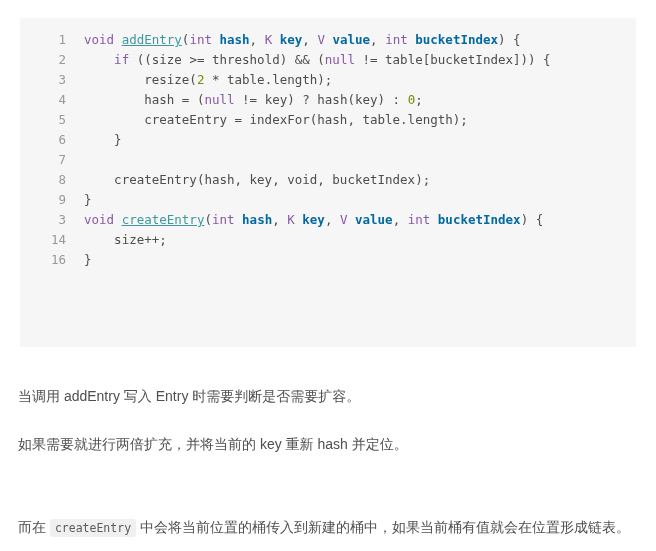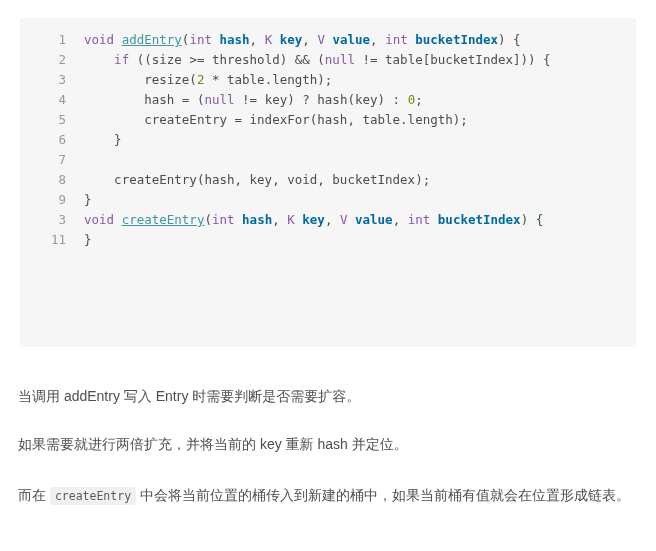--- a/index.html
+++ b/index.html
@@ -71,21 +71,21 @@
     position: absolute;
     left: 18px;
     width: 620px;
     color: #4f4f4f;
     font-family: "Liberation Sans", "DejaVu Sans", sans-serif;
     font-size: 14px;
     line-height: 27px;
   }
   #para-1 { top: 369px; }
   #para-2 { top: 417px; }
-  #para-3 { top: 468px; }
+  #para-3 { top: 500px; }
 
   code.inline {
     font-family: "DejaVu Sans Mono", "Liberation Mono", monospace;
     font-size: 11.5px;
     background: #f0f0f0;
     color: #5c5c5c;
     padding: 2px 5px;
     border-radius: 3px;
   }
 </style>
@@ -144,23 +144,27 @@
         </tr>
 
 
         <tr>
           <td class="ln">3</td>
           <td class="lc"><span class="t-kw">void</span> <span class="t-fn">createEntry</span>(<span class="t-kw">int</span> <span class="t-var">hash</span>, <span class="t-kw">K</span> <span class="t-var">key</span>, <span class="t-kw">V</span> <span class="t-var">value</span>, <span class="t-kw">int</span> <span class="t-var">bucketIndex</span>) {</td>
         </tr>
 
 
 
+        <tr>
+          <td class="ln">14</td>
+          <td class="lc">    size++;</td>
+        </tr>
 
         <tr>
-          <td class="ln">11</td>
+          <td class="ln">16</td>
           <td class="lc">}</td>
         </tr>
 
       </tbody>
     </table>
   </div>
 
   <p class="para" id="para-1">当调用 addEntry 写入 Entry 时需要判断是否需要扩容。</p>
 
   <p class="para" id="para-2">如果需要就进行两倍扩充，并将当前的 key 重新 hash 并定位。</p>

